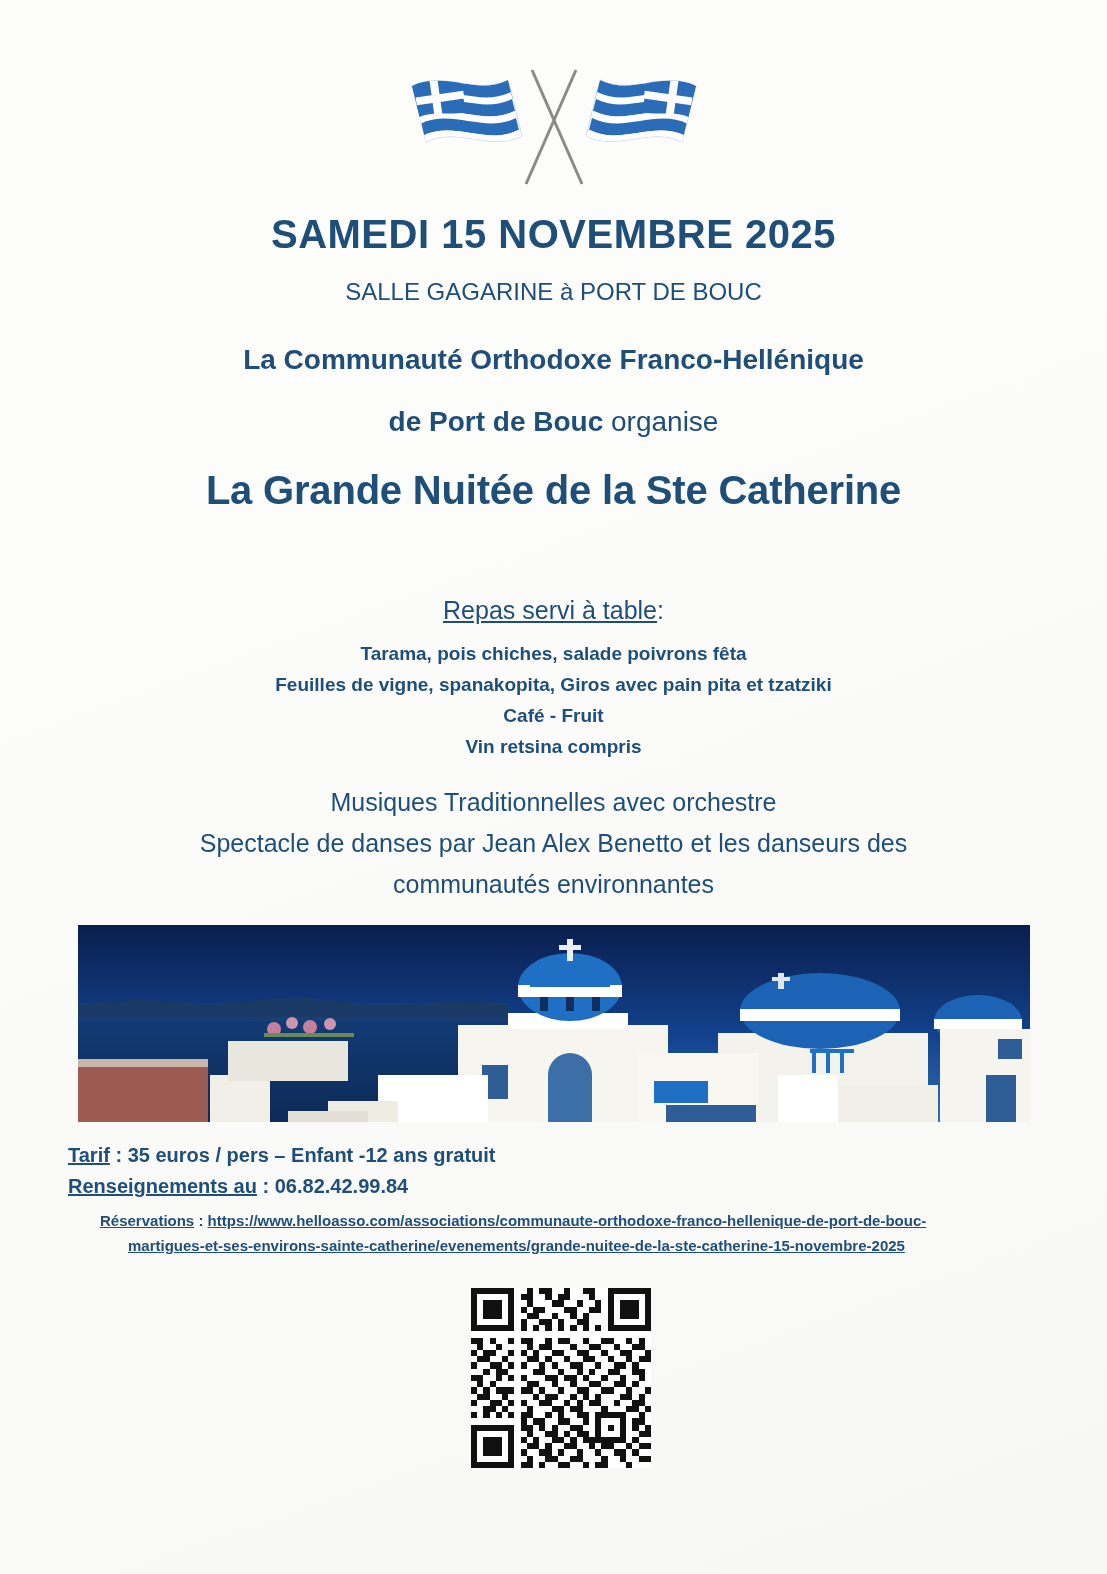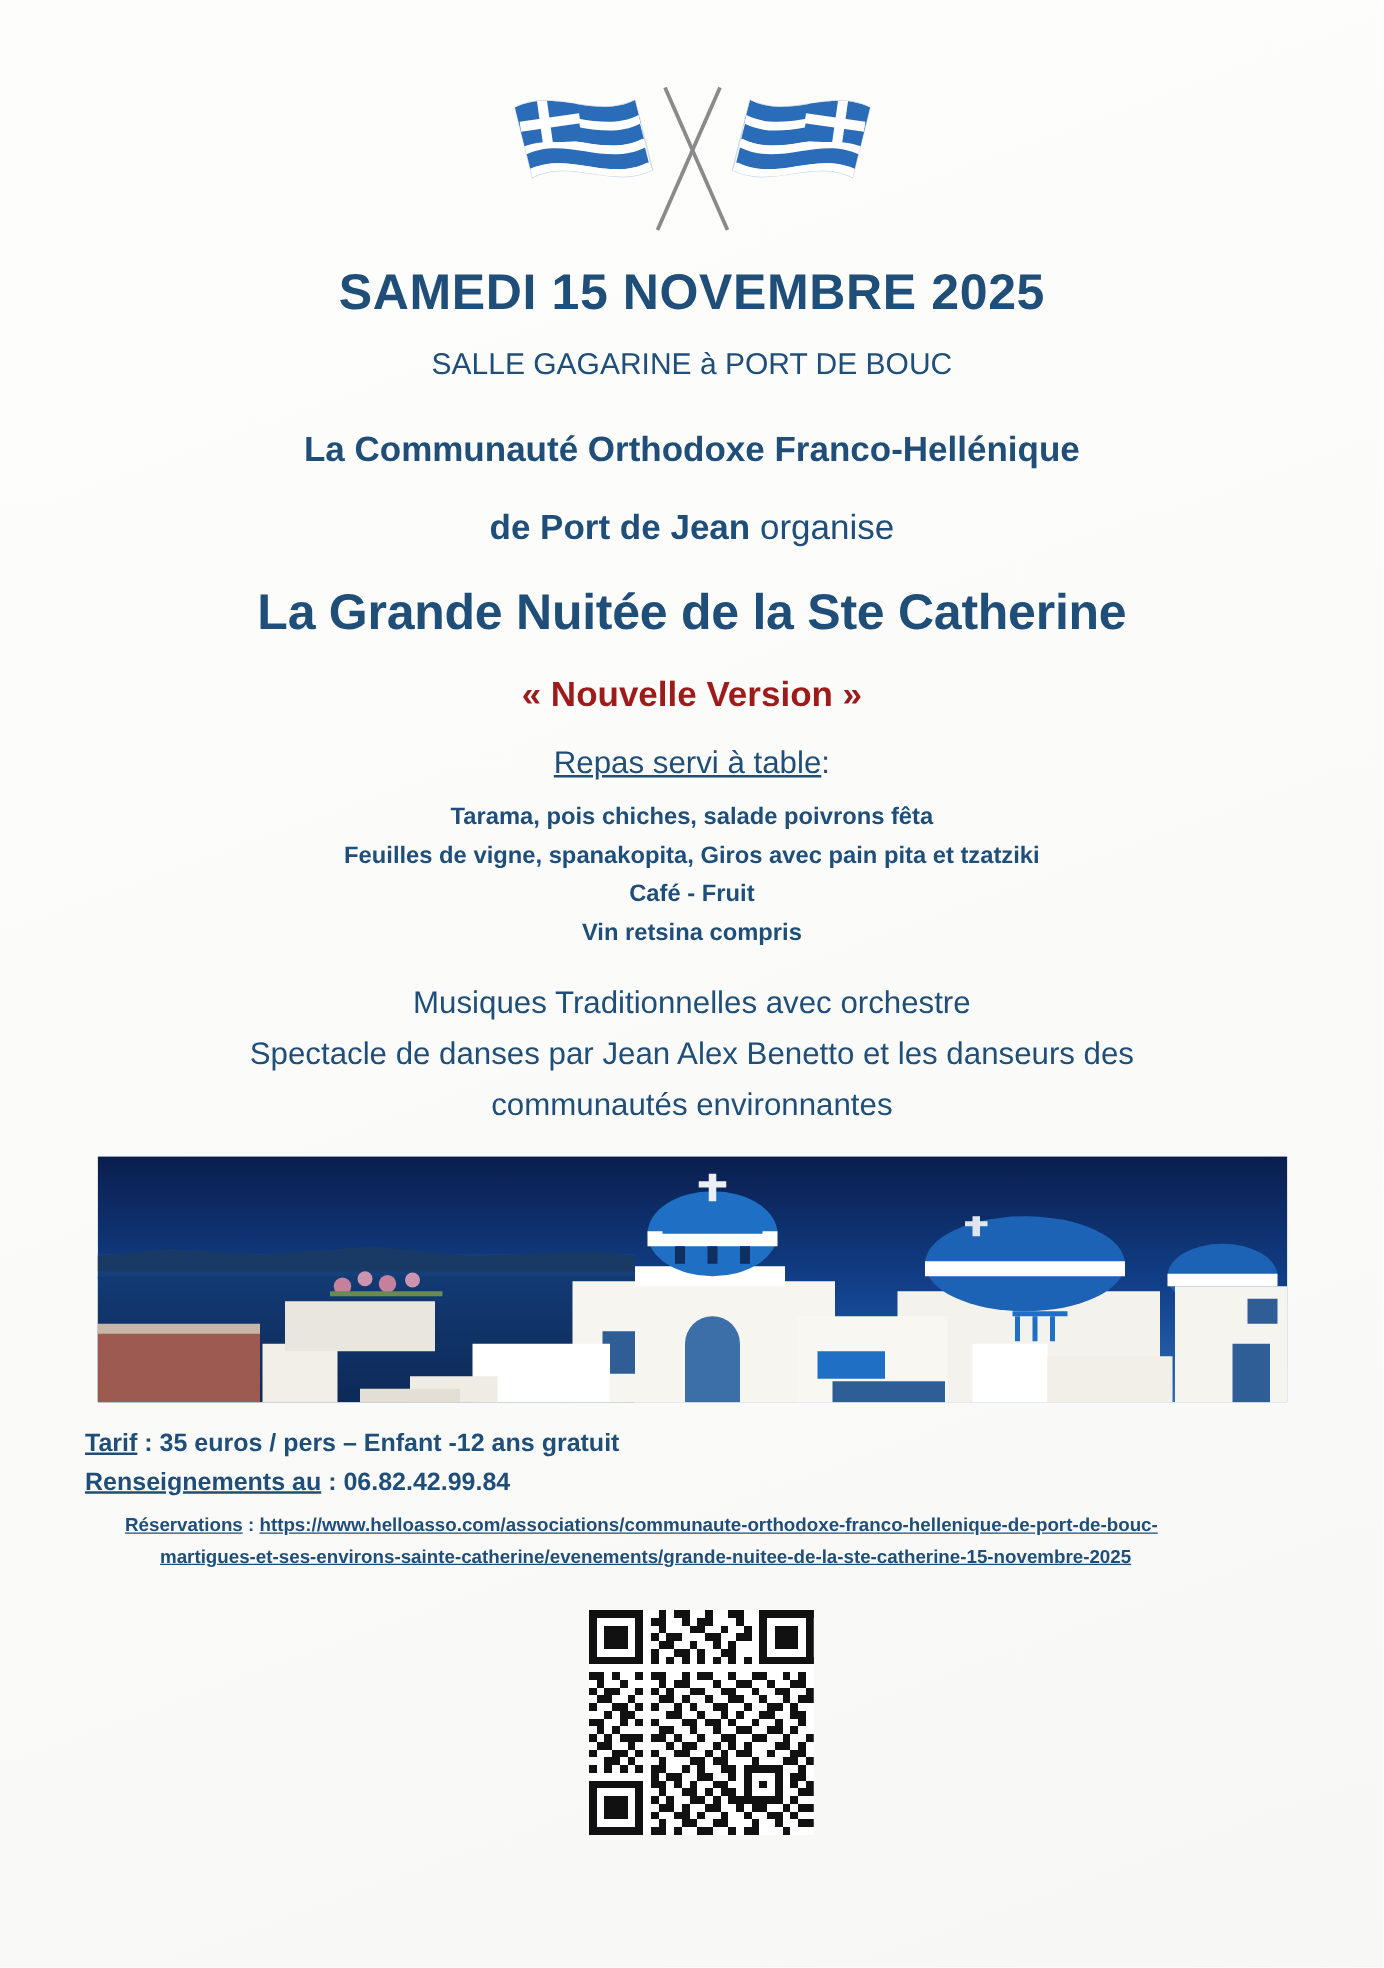--- a/index.html
+++ b/index.html
@@ -229,27 +229,26 @@
     </svg>
   </div>
 
   <div class="date-line center">SAMEDI 15 NOVEMBRE 2025</div>
 
   <div class="venue-line center">SALLE GAGARINE à PORT DE BOUC</div>
 
   <div class="org1 center">La Communauté Orthodoxe Franco-Hellénique</div>
 
   <div class="org2 center">
-    <b>de Port de Jean</b>
+    <b>de Port de Bouc</b>
     <span class="light">organise</span>
   </div>
 
   <div class="main-title center">La Grande Nuitée de la Ste Catherine</div>
 
-  <div class="subtitle center">« Nouvelle Version »</div>
 
   <div class="meal-head center">
     <u>Repas servi à table</u><span>:</span>
   </div>
 
   <div class="menu center">
     <div class="line">Tarama, pois chiches, salade poivrons fêta</div>
     <div class="line">Feuilles de vigne, spanakopita, Giros avec pain pita et tzatziki</div>
     <div class="line">Café - Fruit</div>
     <div class="line">Vin retsina compris</div>

